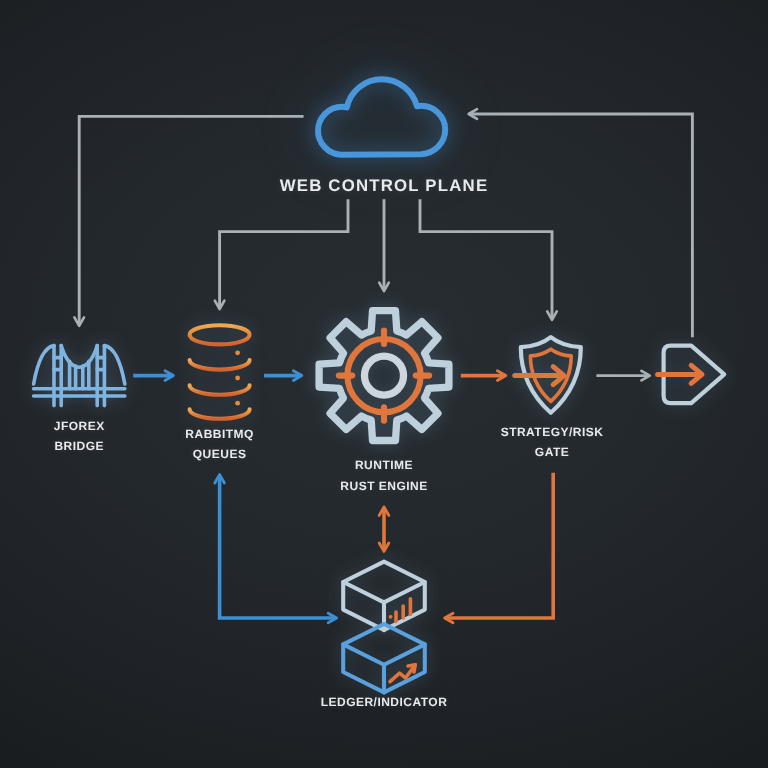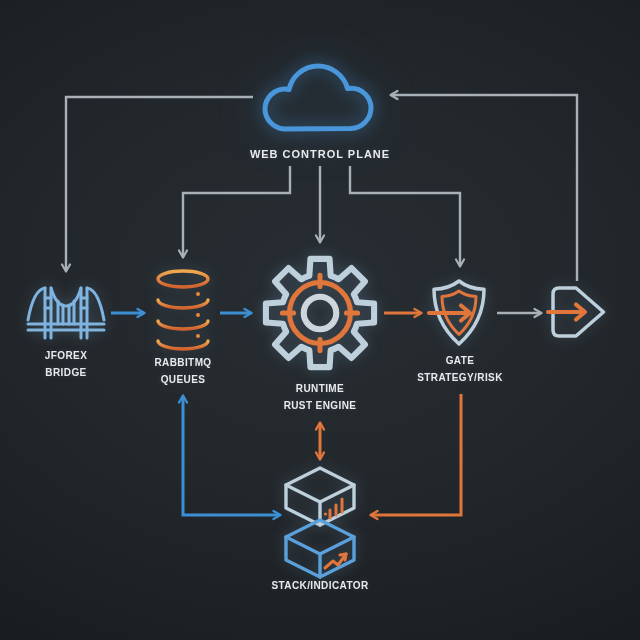--- a/index.html
+++ b/index.html
@@ -9,21 +9,21 @@
       radial-gradient(ellipse 560px 420px at 50% 44%, #272d32 0%, #23282c 45%, #1e2226 78%, #191d20 100%);
     font-family:"Liberation Sans","DejaVu Sans",sans-serif;
   }
   .abs{position:absolute;}
   .node-label{
     position:absolute;transform:translateX(-50%);
     text-align:center;color:var(--label-text,#e8ebed);
     font-weight:bold;font-size:10px;line-height:17px;letter-spacing:0.4px;
     white-space:nowrap;text-shadow:0 0 6px rgba(180,200,215,0.15);
   }
-  .title-label{font-size:11px;letter-spacing:1px;}
+  .title-label{font-size:14px;letter-spacing:1px;}
   svg{display:block;overflow:visible;}
   .steel{stroke:var(--icon-steel,#bdd0dc);fill:none;stroke-linecap:round;stroke-linejoin:round;}
   .blue-ic{stroke:var(--bridge-blue,#7fb4e0);fill:none;stroke-linecap:round;stroke-linejoin:round;}
   .cloudln{stroke:var(--cloud-blue,#4a96db);fill:none;stroke-linecap:round;stroke-linejoin:round;}
   .boxblue{stroke:var(--box-blue,#5aa0dc);fill:none;stroke-linecap:round;stroke-linejoin:round;}
   .orange-ic{stroke:var(--arrow-orange,#e0763c);fill:none;stroke-linecap:round;stroke-linejoin:round;}
   .ln-gray{stroke:var(--line-gray,#a9b1b7);stroke-width:2.4;fill:none;}
   .ln-blue{stroke:var(--arrow-blue,#3d8fd4);stroke-width:3;fill:none;}
   .ln-orange{stroke:var(--arrow-orange,#e0763c);stroke-width:3;fill:none;}
   .mk-gray{stroke:var(--line-gray,#a9b1b7);fill:none;stroke-width:2.2;stroke-linecap:round;stroke-linejoin:round;}
@@ -157,22 +157,22 @@
     <svg width="64" height="72" viewBox="0 0 64 72">
       <path class="steel" stroke-width="3.5" d="M32,4 C39,9.5 48,12 57,12.3 C57,31 51,50 32,67 C13,50 7,31 7,12.3 C16,12 25,9.5 32,4 Z"></path>
       <path class="orange-ic" stroke-width="3" d="M32,14 C37,17.5 43,19.3 49,19.6 C49,33 44.5,46 32,57.5 C19.5,46 15,33 15,19.6 C21,19.3 27,17.5 32,14 Z"></path>
       <g class="orange-ic" stroke-width="4.2">
         <path d="M2,36 H42"></path>
         <path d="M34,28.5 L43,36 L34,43.5"></path>
       </g>
     </svg>
   </div>
   <div class="node-label" style="left:460px;top:352px">
+    <div>STRATEGY/RISK</div>
     <div>GATE</div>
-    <div>STRATEGY/RISK</div>
   </div>
 
   <div class="abs glow-soft" style="left:548px;top:283px">
     <svg width="60" height="58" viewBox="0 0 60 58">
       <path class="steel" stroke-width="3.5" d="M28,5 L55.5,29 L28,53 H11 Q5,53 5,47 V11 Q5,5 11,5 Z"></path>
       <g class="orange-ic" stroke-width="4.2">
         <path d="M0,29 H36"></path>
         <path d="M28,21.5 L37,29 L28,36.5"></path>
       </g>
     </svg>
@@ -197,16 +197,16 @@
         <path d="M82,73 V96 L48,113"></path>
       </g>
       <g class="orange-ic" stroke-width="3">
         <path d="M53,104 L61,97 L66,101 L74,90"></path>
         <path d="M74,90 L68,91"></path>
           <path d="M74,90 L73,96"></path>
       </g>
     </svg>
   </div>
   <div class="node-label" style="left:320px;top:577px">
-    <div>STACK/INDICATOR</div>
+    <div>LEDGER/INDICATOR</div>
   </div>
 
 </div>
 
 </body></html>

